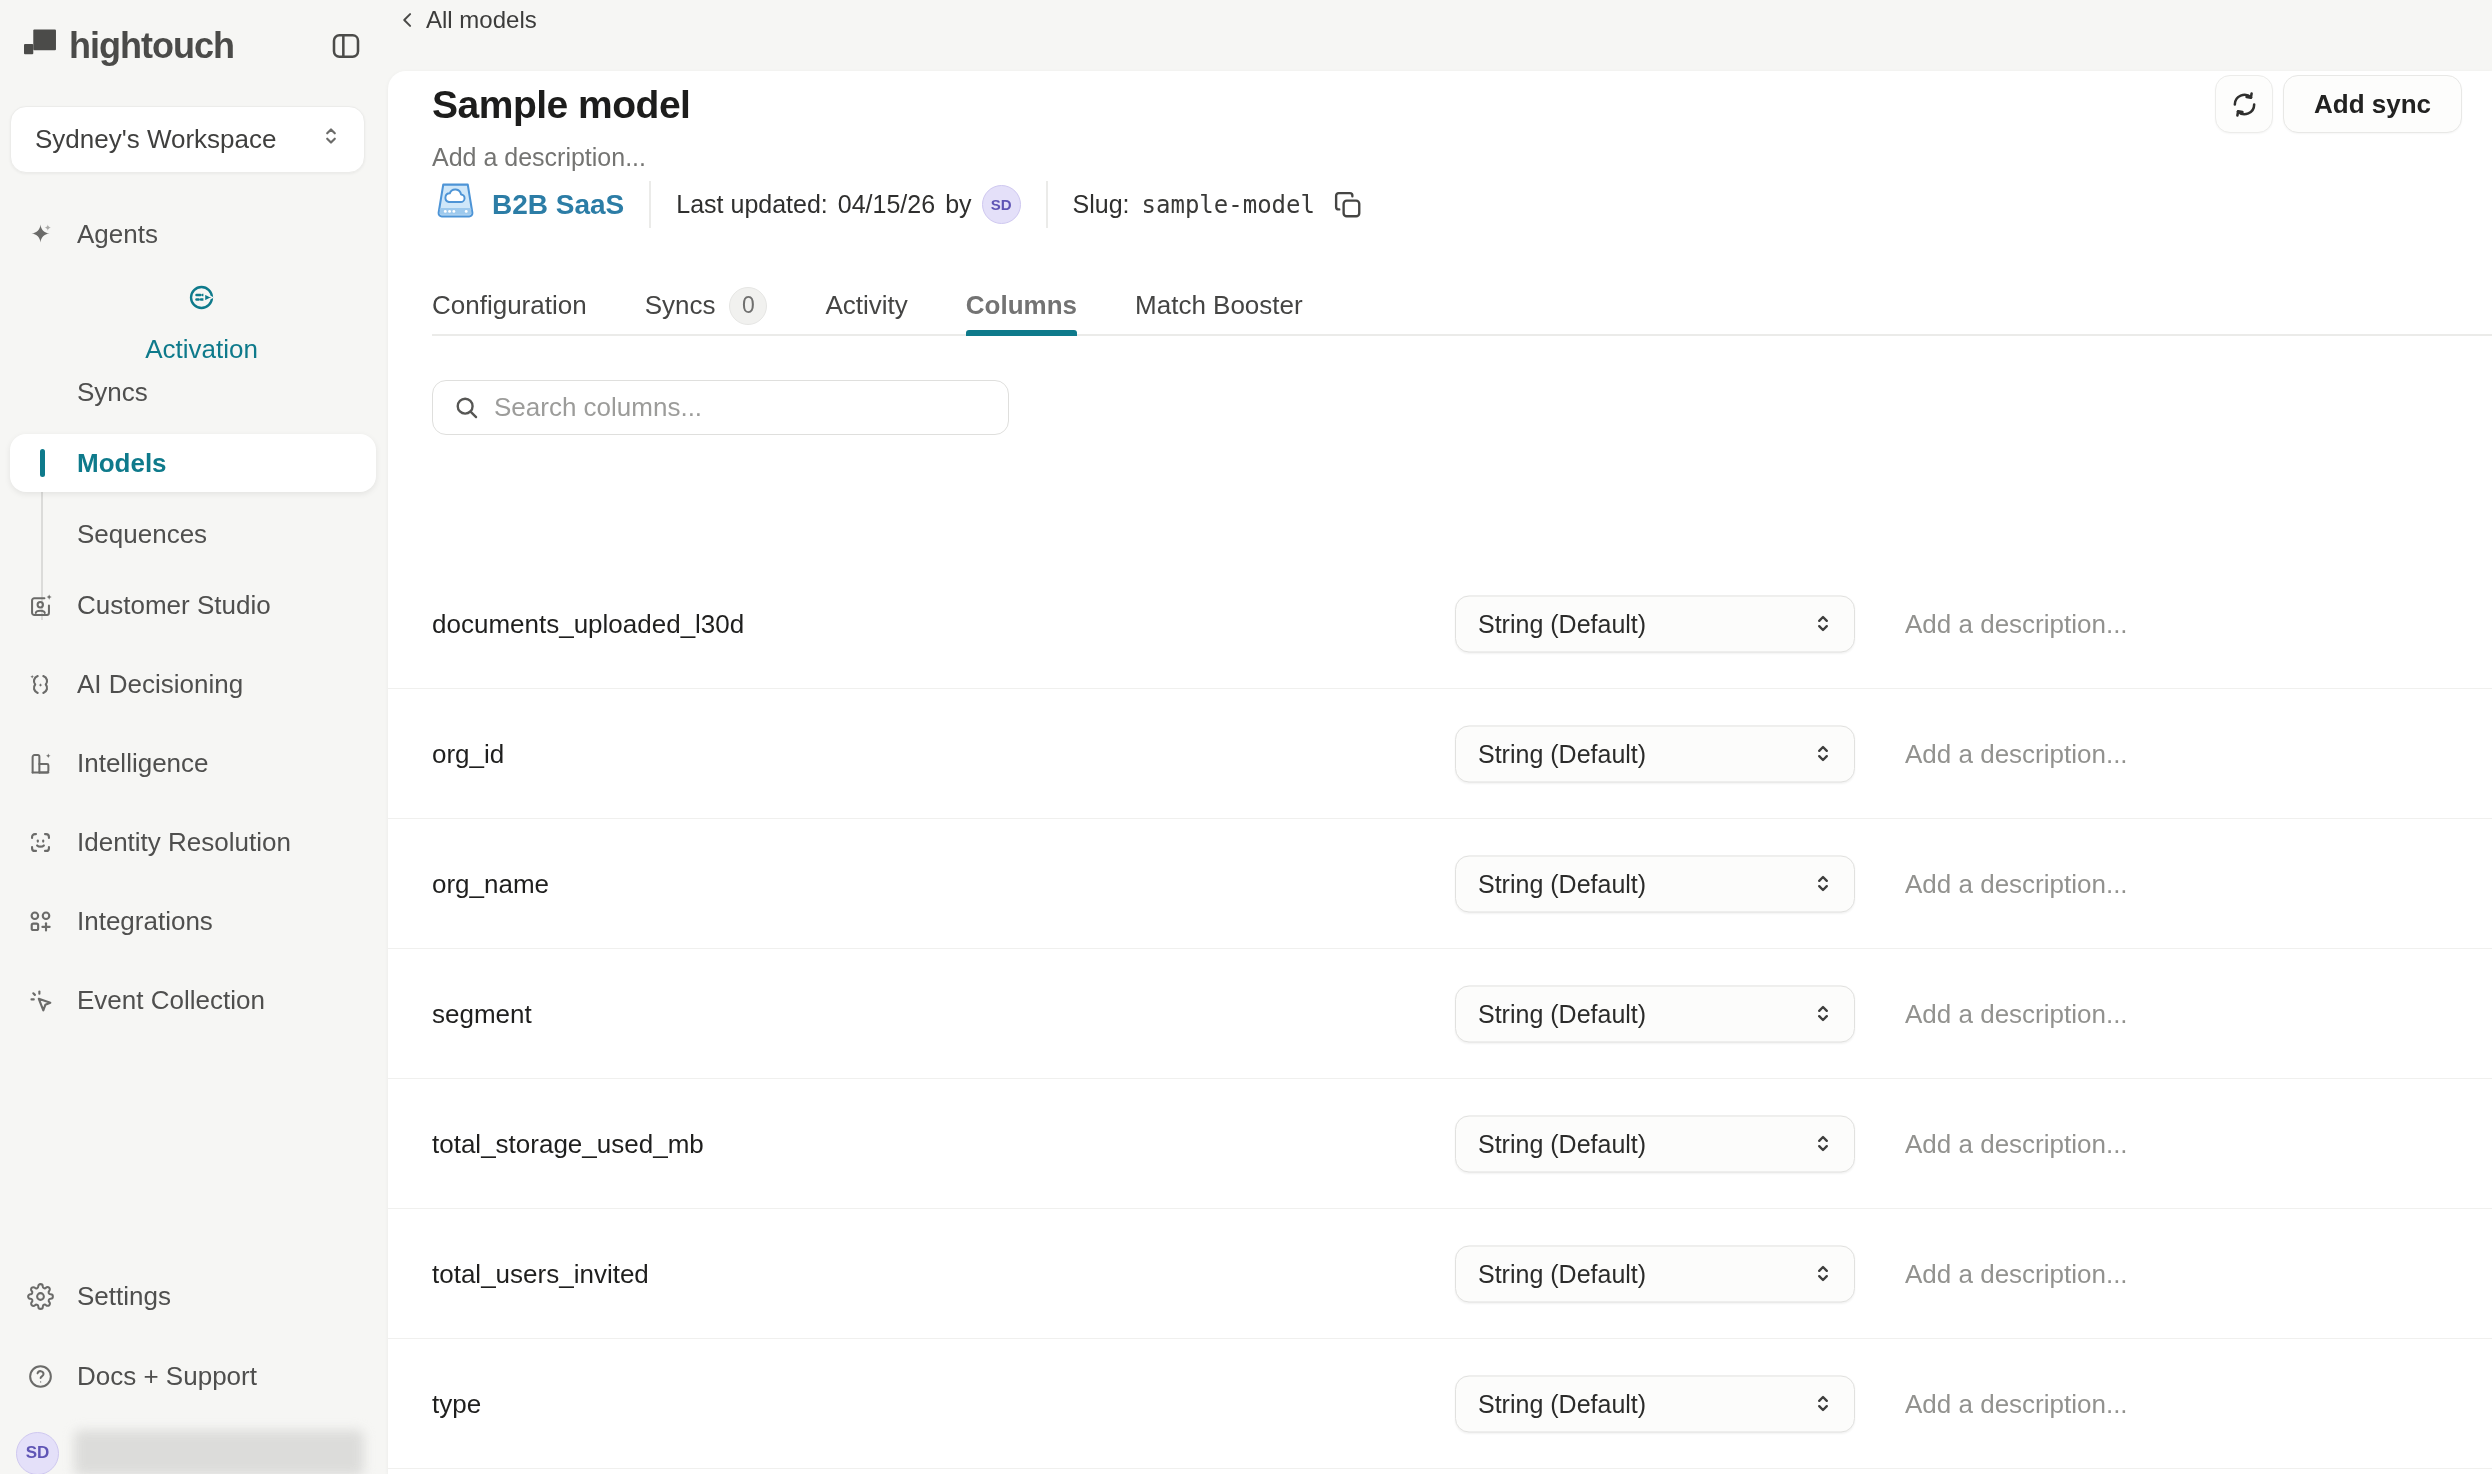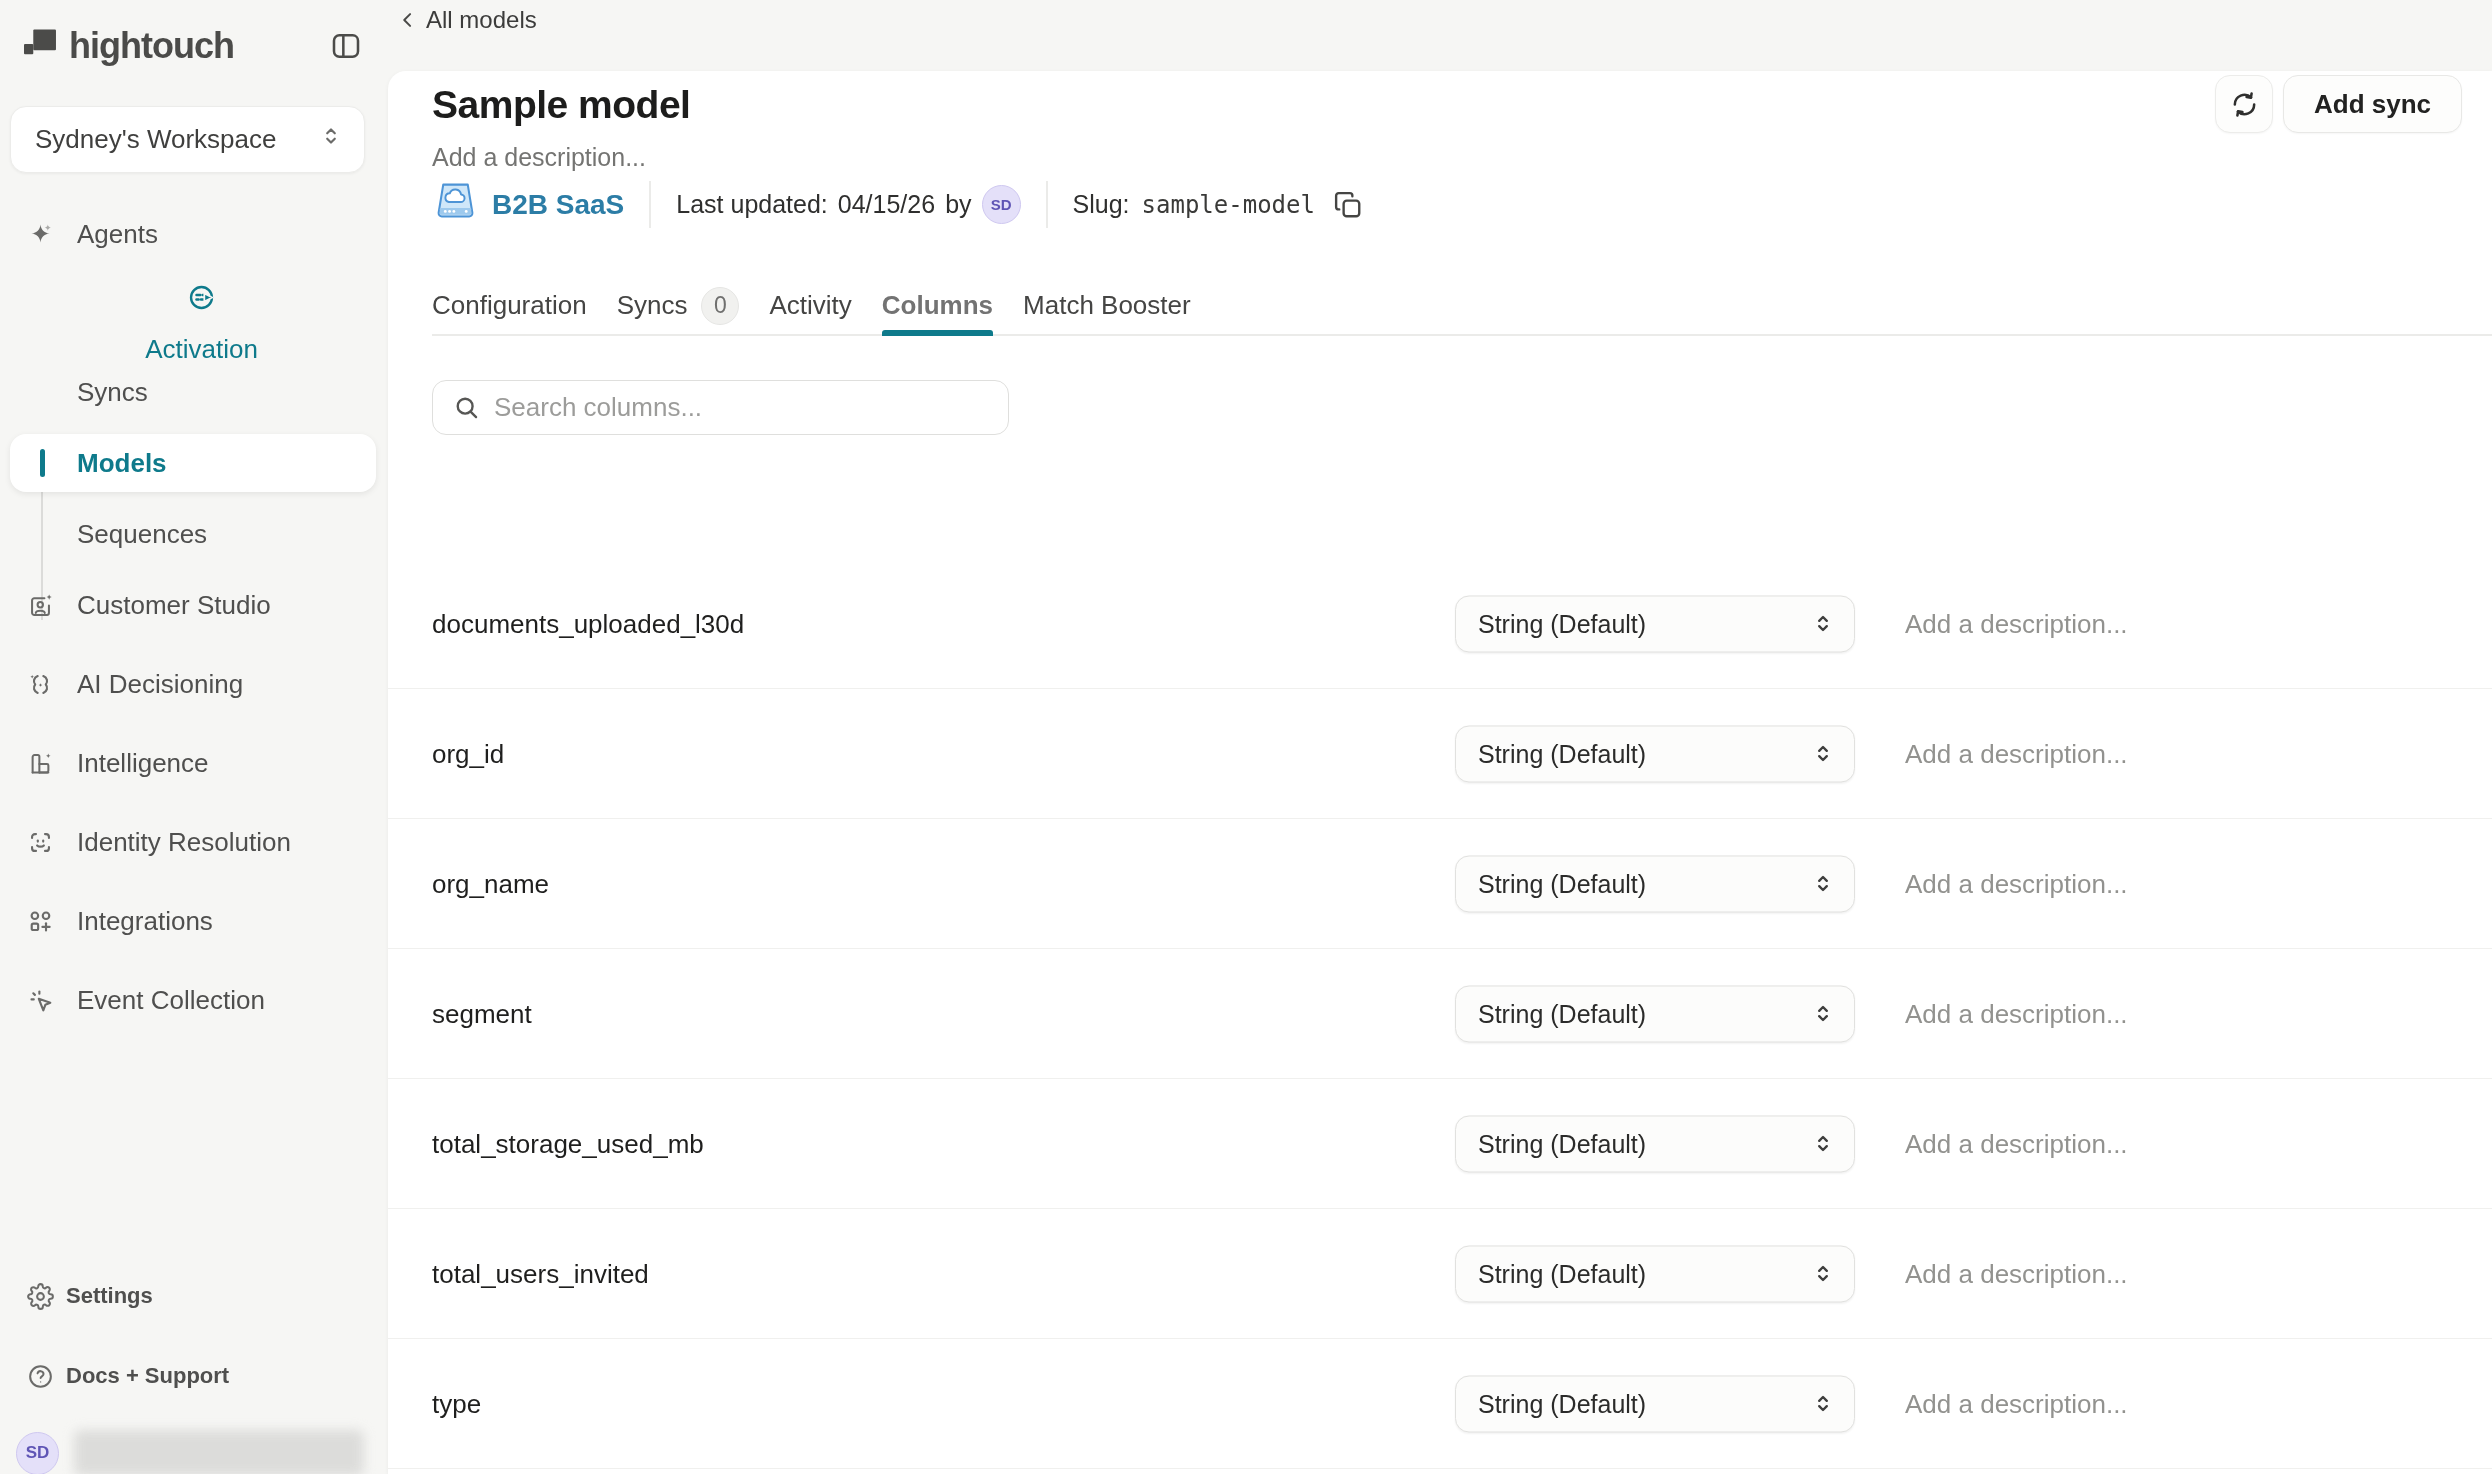--- a/index.html
+++ b/index.html
@@ -16,21 +16,21 @@
   .workspace { position:absolute; top:106px; left:10px; width:355px; height:67px; background:#FFFFFF; border:1px solid #ECECEA; border-radius:16px; box-shadow:0 1px 3px rgba(0,0,0,.05); display:flex; align-items:center; justify-content:space-between; padding:0 20px 0 24px; font-size:26px; font-weight:500; color:#3F3F3E; cursor:pointer; font-family:inherit; }
   .tree-line { position:absolute; left:41px; top:440px; width:2px; height:180px; background:#DBDBD9; }
   .nav { position:absolute; top:205px; left:0; right:0; }
   .nav-item { position:relative; margin:0 12px 21px 10px; height:58px; display:flex; align-items:center; padding-left:17px; gap:23px; border-radius:16px; font-size:26px; font-weight:500; color:#4F4F4E; cursor:pointer; }
   .nav-item .icn { width:27px; height:27px; color:#6B6B69; flex:none; display:flex; }
   .nav-item.teal, .nav-item.teal .icn { color:#0E7A8B;flex-direction:column; }
   .sub-item { position:relative; margin:0 12px 13px 10px; height:58px; display:flex; align-items:center; padding-left:67px; border-radius:16px; font-size:26px; font-weight:500; color:#4F4F4E; cursor:pointer; z-index:1; }
   .sub-item.active { background:#FFFFFF; box-shadow:0 2px 6px rgba(0,0,0,.08); color:#0E7A8B; font-weight:600; }
   .sub-item.active::before { content:''; position:absolute; left:30px; top:15px; bottom:15px; width:5px; border-radius:3px; background:#0E7A8B; }
   .nav-item.push { margin-top:8px; }
-  .bottom-item { position:absolute; left:10px; right:12px; height:58px; display:flex; align-items:center; padding-left:17px; gap:12px; border-radius:16px; font-size:22px; font-weight:700; color:#4F4F4E; cursor:pointer; }
+  .bottom-item { position:absolute; left:10px; right:12px; height:58px; display:flex; align-items:center; padding-left:17px; gap:23px; border-radius:16px; font-size:26px; font-weight:400; color:#4F4F4E; cursor:pointer; }
   .bottom-item .icn { width:27px; height:27px; color:#6B6B69; flex:none; display:flex; }
   .user-row { position:absolute; left:16px; top:1430px; display:flex; align-items:center; }
   .avatar { width:43px; height:43px; border-radius:50%; background:#E4E0F9; border:1.5px solid #CFC8F0; color:#5F55B5; font-size:17px; font-weight:600; display:flex; align-items:center; justify-content:center; }
   .blur-name { margin-left:15px; width:290px; height:46px; border-radius:6px; background:#D8D8D6; filter:blur(6px); opacity:.85; }
 
   
   .breadcrumb { position:absolute; left:398px; top:3px; height:34px; display:flex; align-items:center; gap:8px; font-size:24px; font-weight:500; color:#3C3C3B; cursor:pointer; }
   .breadcrumb .icn { display:flex; color:#4A4A48; }
   .card { position:absolute; left:388px; top:71px; right:0; bottom:0; background:#FFFFFF; border-radius:18px 0 0 0; box-shadow:0 1px 4px rgba(0,0,0,.05); }
 
@@ -42,21 +42,21 @@
   .meta { position:absolute; left:44px; top:110px; height:47px; display:flex; align-items:center; }
   .src-link { margin-left:13px; font-size:28px; font-weight:600; color:#2C7DA6; cursor:pointer; }
   .meta-sep { width:2px; height:47px; background:#EBEBE9; margin:0 25px; }
   .meta-label { font-size:25px; font-weight:500; color:#2F2F2E; }
   .meta-val { font-size:25px; color:#2F2F2E; margin-left:10px; }
   .meta .by { font-size:25px; color:#2F2F2E; margin:0 10px; }
   .mini-avatar { width:39px; height:39px; border-radius:50%; background:#E4E0F9; border:1.5px solid #CFC8F0; color:#5F55B5; font-size:15px; font-weight:600; display:flex; align-items:center; justify-content:center; }
   .slug-val { font-family:"DejaVu Sans Mono","Liberation Mono",monospace; font-size:24px; color:#3A3A38; margin-left:12px; }
   .copy-btn { margin-left:16px; width:34px; height:34px; border:none; background:transparent; color:#454543; display:flex; align-items:center; justify-content:center; cursor:pointer; }
 
-  .tabs { position:absolute; left:44px; right:0; top:206px; height:59px; border-bottom:2px solid #EBEBE9; display:flex; gap:30px; }
+  .tabs { position:absolute; left:44px; right:0; top:206px; height:59px; border-bottom:2px solid #EBEBE9; display:flex; gap:58px; }
   .tab { display:flex; align-items:center; gap:14px; font-size:26px; font-weight:500; color:#454544; position:relative; cursor:pointer; }
   .tab .badge { width:38px; height:38px; border-radius:50%; background:#F1F1EF; border:1px solid #E6E6E4; color:#6F6F6E; font-size:23px; display:flex; align-items:center; justify-content:center; }
   .tab.active { color:#737373; font-weight:700; }
   .tab.active::after { content:''; position:absolute; left:0; right:0; bottom:-2px; height:6px; background:#0E7A8B; border-radius:3px 3px 0 0; }
 
   .search { position:absolute; left:44px; top:309px; width:577px; height:55px; border:1.5px solid #DFDFDD; border-radius:14px; background:#FFFFFF; display:flex; align-items:center; padding:0 20px; gap:14px; }
   .search .icn { display:flex; color:#565654; flex:none; }
   .search input { border:none; outline:none; flex:1; font-size:26px; color:#2B2B2A; font-family:inherit; background:transparent; }
   .search input::placeholder { color:#9C9C9A; }
 

